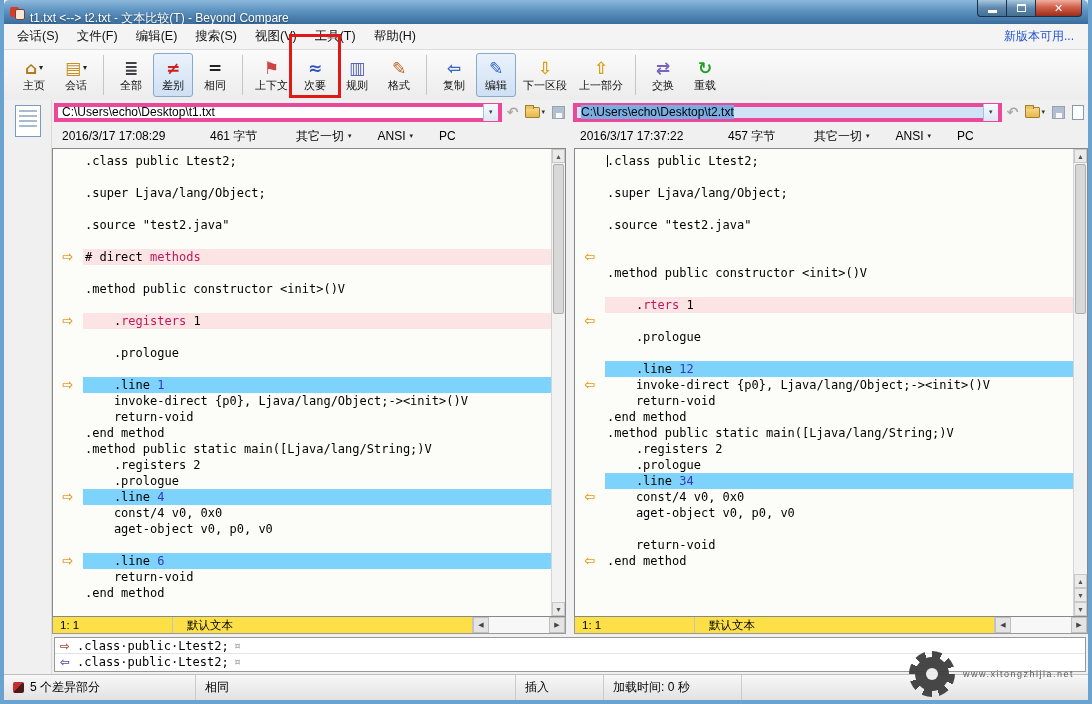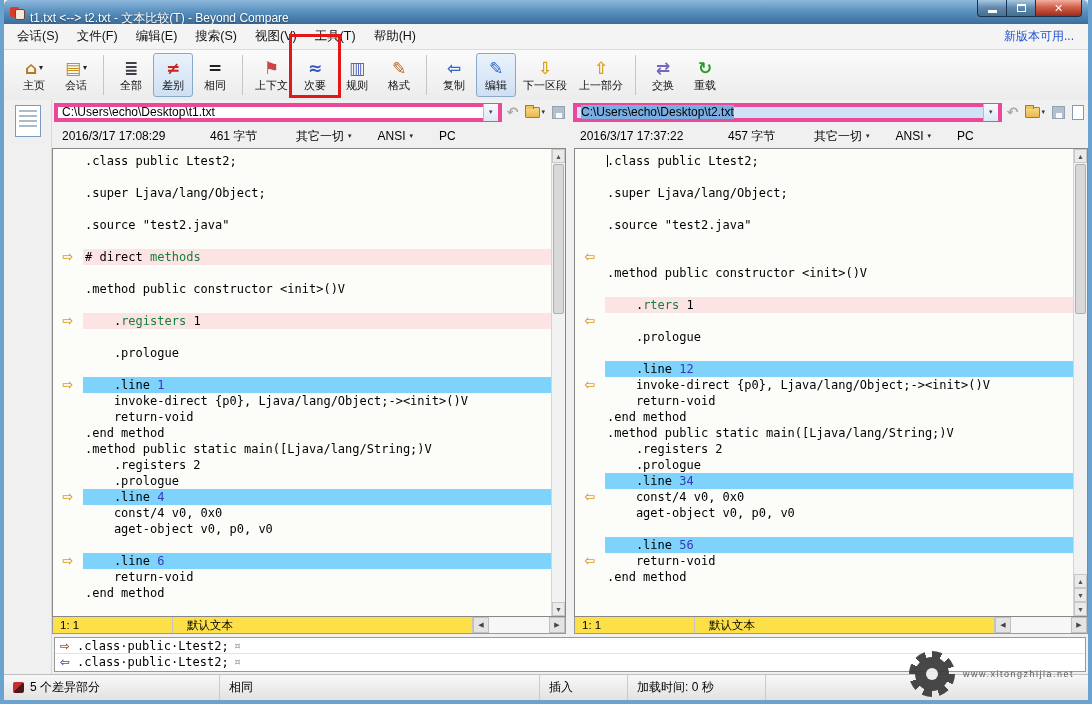--- a/index.html
+++ b/index.html
@@ -79,21 +79,21 @@
   
   .panes { flex:1; display:flex; min-height:0; }
   .pane-col { flex:1; display:flex; flex-direction:column; min-width:0; }
   .pane { flex:1; border:1px solid #888; background:#fcfcf8; display:flex; min-height:0; overflow:hidden; }
   .gutter { width:30px; flex:none; padding-top:4px; }
   .g-row { height:16px; line-height:16px; text-align:center; font-family:"DejaVu Sans",sans-serif; font-size:13px; font-weight:bold; color:#e89818; }
   .codearea { flex:1; padding-top:4px; font-family:"DejaVu Sans Mono",monospace; font-size:12px; overflow:hidden; min-width:0; }
   .c-row { height:16px; line-height:16px; white-space:pre; padding-left:2px; color:#000; }
   .c-row.imp { background:#fde4e4; }
   .c-row.min { background:#7dd3fc; }
-  .sr { color:#15803d; } .sb { color:#3838b8; }
+  .sr { color:#be185d; } .sb { color:#3838b8; }
   .caret { display:inline-block; width:1px; height:12px; background:#000; vertical-align:-2px; margin-right:-1px; }
   .vscroll { width:14px; flex:none; background:#f2f2f2; border-left:1px solid #d4d4d4; display:flex; flex-direction:column; align-items:stretch; }
   .vs-btn { height:14px; background:#eaeaea; border:1px solid #c8c8c8; display:flex; align-items:center; justify-content:center; font-size:7px; color:#555; flex:none; }
   .vs-thumb { height:150px; margin:1px; background:#d8d8d8; border:1px solid #b0b0b0; border-radius:2px; flex:none; }
   .vs-space { flex:1; }
   .pane-footer { height:17px; flex:none; display:flex; background:#fde047; border:1px solid #999; border-top:none; font-size:11.5px; }
   .pf-pos { width:120px; flex:none; border-right:1px solid #c4c4c4; display:flex; align-items:center; padding-left:7px; }
   .pf-fmt { flex:1; display:flex; align-items:center; padding-left:14px; border-right:1px solid #c4c4c4; min-width:0; }
   .pf-scroll { width:92px; flex:none; display:flex; }
   .pf-btn { width:16px; background:#e4e4e4; border:1px solid #c0c0c0; display:flex; align-items:center; justify-content:center; font-size:7px; color:#444; flex:none; }
@@ -106,21 +106,21 @@
   .d-row { height:16px; display:flex; align-items:center; gap:5px; padding-left:3px; font-family:"DejaVu Sans Mono",monospace; font-size:12px; }
   .d-row:first-child { border-bottom:1px solid #e4e4e4; }
   .d-icon { width:14px; text-align:center; font-family:"DejaVu Sans",sans-serif; font-size:12px; font-weight:bold; }
   .d-row:first-child .d-icon { color:#a05040; }
   .d-row:last-child  .d-icon { color:#5050a0; }
   .d-eol { color:#999; }
 
   
   .statusbar { height:26px; flex:none; background:linear-gradient(#f8f8f8,#e2e2e2); border-top:1px solid #c0c0c0; display:flex; font-size:12px; }
   .sb-cell { display:flex; align-items:center; gap:6px; padding:0 9px; border-right:1px solid #cbcbcb; white-space:nowrap; }
-  .sb-c1 { width:216px; } .sb-c2 { width:320px; } .sb-c3 { width:88px; } .sb-c4 { width:138px; }
+  .sb-c1 { width:192px; } .sb-c2 { width:320px; } .sb-c3 { width:88px; } .sb-c4 { width:138px; }
   .sb-fill { flex:1; }
   .sb-icon { width:11px; height:11px; border-radius:2px; background:linear-gradient(135deg,#c03030 50%,#501818 50%); flex:none; }
 
   
   .watermark { position:absolute; right:14px; bottom:3px; display:flex; align-items:center; gap:8px; z-index:60; opacity:.93; }
   .gear { width:46px; height:46px; border-radius:50%; position:relative; flex:none;
           background:repeating-conic-gradient(#3a3a3a 0deg 26deg, rgba(0,0,0,0) 26deg 45deg); }
   .gear::before { content:""; position:absolute; inset:6px; border-radius:50%; background:#3a3a3a; }
   .gear::after { content:""; position:absolute; inset:17px; border-radius:50%; background:#ededed; }
   .wm-col { display:flex; flex-direction:column; align-items:center; }
@@ -470,21 +470,20 @@
                 <div class="c-row"><span>    invoke-direct {p0}, Ljava/lang/Object;-&gt;&lt;init&gt;()V</span></div>
                 <div class="c-row"><span>    return-void</span></div>
                 <div class="c-row"><span>.end method</span></div>
                 <div class="c-row"><span>.method public static main([Ljava/lang/String;)V</span></div>
                 <div class="c-row"><span>    .registers 2</span></div>
                 <div class="c-row"><span>    .prologue</span></div>
                 <div class="c-row min"><span>    .line </span><span class="sb">34</span></div>
                 <div class="c-row"><span>    const/4 v0, 0x0</span></div>
                 <div class="c-row"><span>    aget-object v0, p0, v0</span></div>
                 <div class="c-row"></div>
-                <div class="c-row min"><span>    .line </span><span class="sb">56</span></div>
                 <div class="c-row"><span>    return-void</span></div>
                 <div class="c-row"><span>.end method</span></div>
               </div>
             <div class="vscroll">
               <div class="vs-btn">▲</div>
               <div class="vs-thumb"></div>
               <div class="vs-space"></div>
               <div class="vs-btn">▲</div>
               <div class="vs-btn">▼</div>
               <div class="vs-btn">▼</div>

